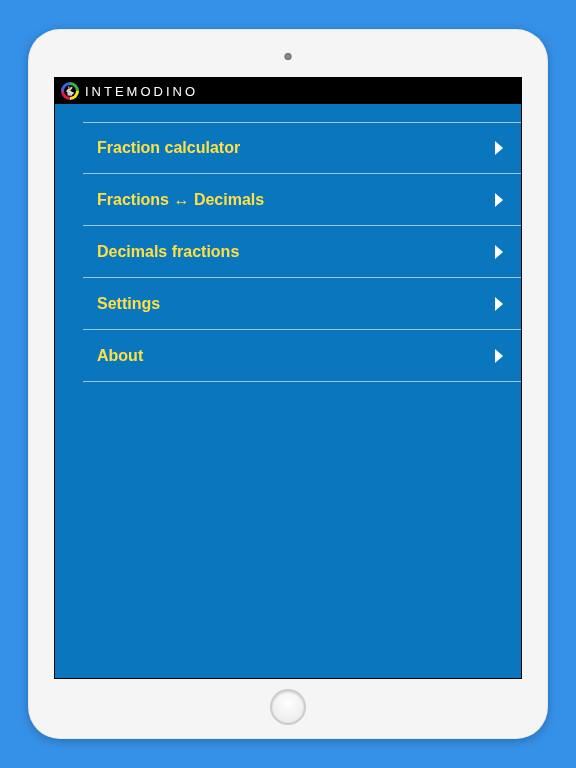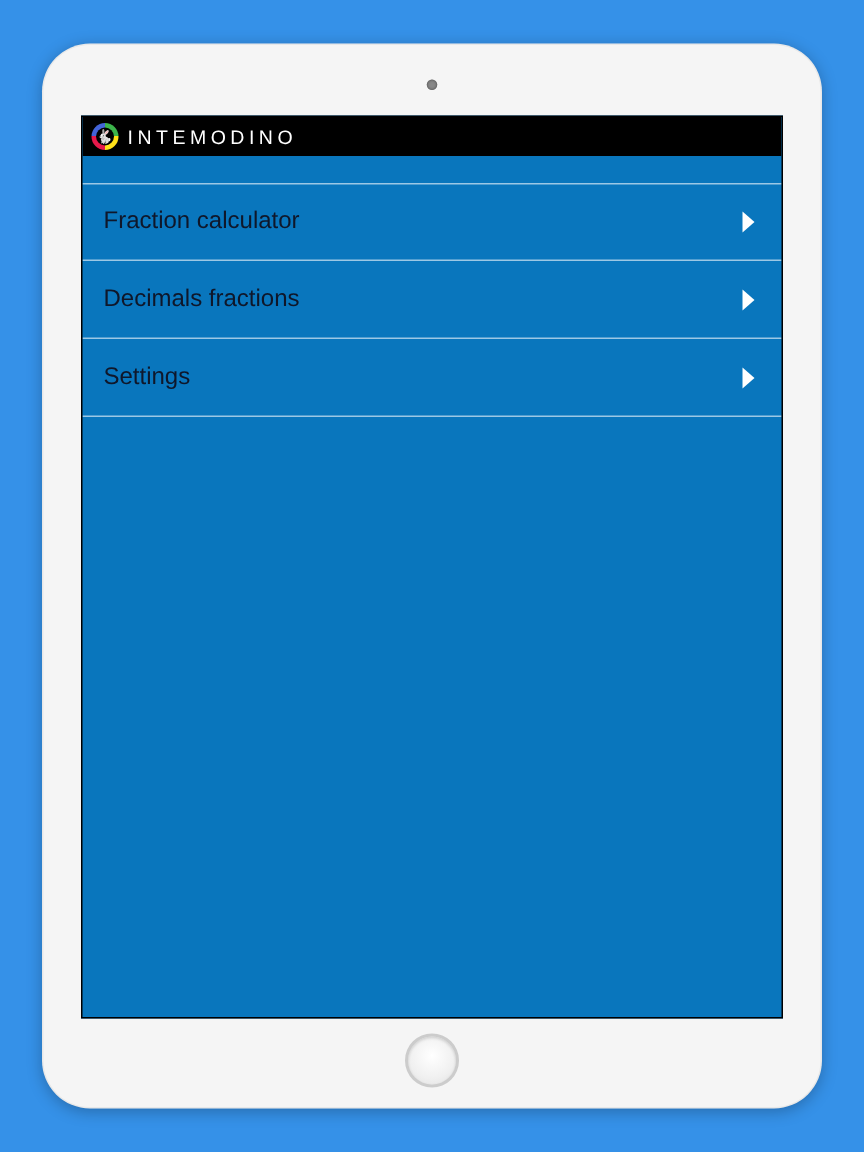--- a/index.html
+++ b/index.html
@@ -89,24 +89,25 @@
       flex-direction: column;
       padding-top: 18px;
     }
     .menu-item {
       display: flex;
       align-items: center;
       justify-content: space-between;
       height: 52px;
       padding: 0 18px 0 14px;
       border-bottom: 1px solid rgba(255,255,255,0.6);
-      color: #0f172a;
+      color: #fde047;
       font-size: 16px;
-      font-weight: 400;
+      font-weight: 700;
       cursor: pointer;
+      margin-left: 28px;
     }
     .menu-item:first-child {
       border-top: 1px solid rgba(255,255,255,0.6);
     }
     .chevron {
       width: 0;
       height: 0;
       border-top: 7px solid transparent;
       border-bottom: 7px solid transparent;
       border-left: 8px solid #fff;
@@ -133,29 +134,37 @@
       </div>
       <div class="brand">INTEMODINO</div>
     </div>
     <div class="menu">
 
       <div class="menu-item">
         <span>Fraction calculator</span>
         <span class="chevron"></span>
       </div>
 
+      <div class="menu-item">
+        <span>Fractions ↔ Decimals</span>
+        <span class="chevron"></span>
+      </div>
 
 
       <div class="menu-item">
         <span>Decimals fractions</span>
         <span class="chevron"></span>
       </div>
 
       <div class="menu-item">
         <span>Settings</span>
         <span class="chevron"></span>
       </div>
 
+      <div class="menu-item">
+        <span>About</span>
+        <span class="chevron"></span>
+      </div>
 
     </div>
   </div>
   <div class="home-button"></div>
 </div>
 
 </body></html>

